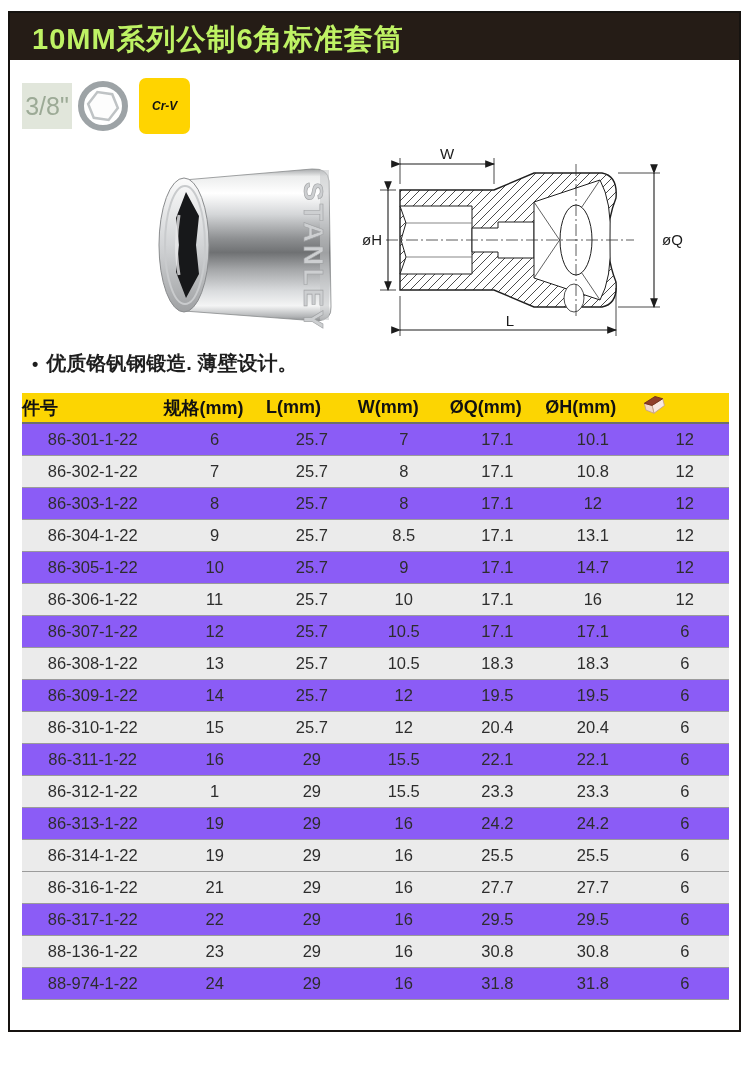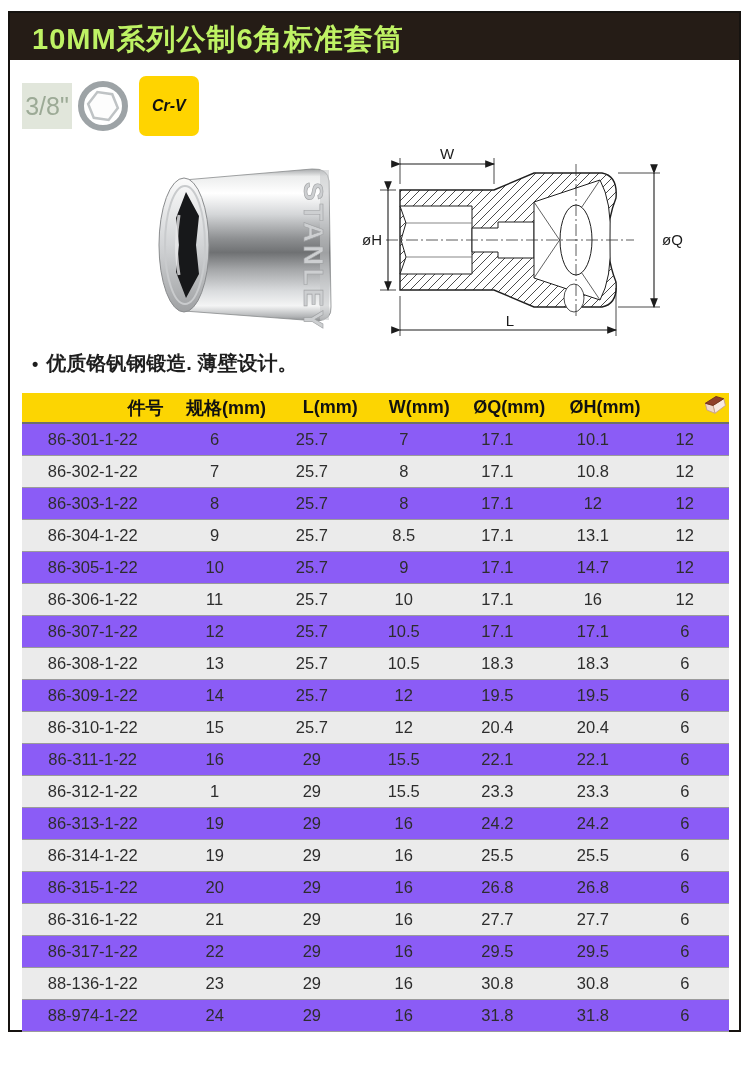--- a/index.html
+++ b/index.html
@@ -8,29 +8,29 @@
   .page { position:relative; width:750px; height:1067px; background:#fff; overflow:hidden; }
   .frame { position:absolute; left:8px; top:11px; width:733px; height:1021px;
            border:2px solid #161310; background:#fff; }
   .title-bar { height:47px; background:#251c16; color:#bef264; display:flex; align-items:flex-end;
                padding-left:22px; font-size:29px; font-weight:bold; letter-spacing:1px; }
   .badge-row { display:flex; align-items:center; margin:20px 0 0 12px; height:52px; }
   .drive-badge { width:50px; height:46px; background:#e1e6db; color:#9caa96;
                  display:flex; align-items:center; justify-content:center; font-size:25px; }
   .hex-wrap { margin-left:5px; width:52px; height:52px; }
   .crv-badge { margin-left:10px; background:#ffd400; border-radius:7px; padding:21px 13px;
-               font-weight:bold; font-style:italic; font-size:16px; color:#111; }
+               font-weight:bold; font-style:italic; font-size:12px; color:#111; }
   .figures { position:relative; height:206px; margin-top:8px; }
   .socket-photo { position:absolute; left:122px; top:20px; }
   .diagram { position:absolute; left:352px; top:0px; }
   .feature-line { margin:4px 0 0 22px; font-size:20px; color:#1e1e1e;font-weight:bold; }
   .feature-line .dot { font-size:18px; margin-right:8px; }
   table.spec { width:707px; margin:16px 10px 0 12px; border-collapse:collapse; table-layout:fixed; }
   table.spec th { background:#fcd502; height:30px; font-size:18px; font-weight:bold; color:#111;
-                  text-align:right; vertical-align:middle; }
+                  text-align:left; vertical-align:middle; }
   table.spec thead tr { border-bottom:2px solid #6e6e6e; }
   table.spec td { height:32px; font-size:16.5px; color:#2d2d2d; text-align:center; vertical-align:middle; }
   table.spec tbody tr { border-bottom:1.5px solid #9b9b9b; background:#8b5cf6; }
   table.spec tbody tr.alt { background:#ebebeb; }
   .c-part{width:20%;} .c-spec{width:14.5%;} .c-l{width:13%;} .c-w{width:13%;}
   .c-q{width:13.5%;} .c-h{width:13.5%;} .c-qty{width:12.5%;}
 </style>
 </head>
 <body>
 
@@ -281,29 +281,20 @@
   </tr>
           <tr class="alt">
     <td>86-314-1-22</td>
     <td>19</td>
     <td>29</td>
     <td>16</td>
     <td>25.5</td>
     <td>25.5</td>
     <td>6</td>
   </tr>
-          <tr>
-    <td>86-315-1-22</td>
-    <td>20</td>
-    <td>29</td>
-    <td>16</td>
-    <td>26.8</td>
-    <td>26.8</td>
-    <td>6</td>
-  </tr>
           <tr class="alt">
     <td>86-316-1-22</td>
     <td>21</td>
     <td>29</td>
     <td>16</td>
     <td>27.7</td>
     <td>27.7</td>
     <td>6</td>
   </tr>
           <tr>

